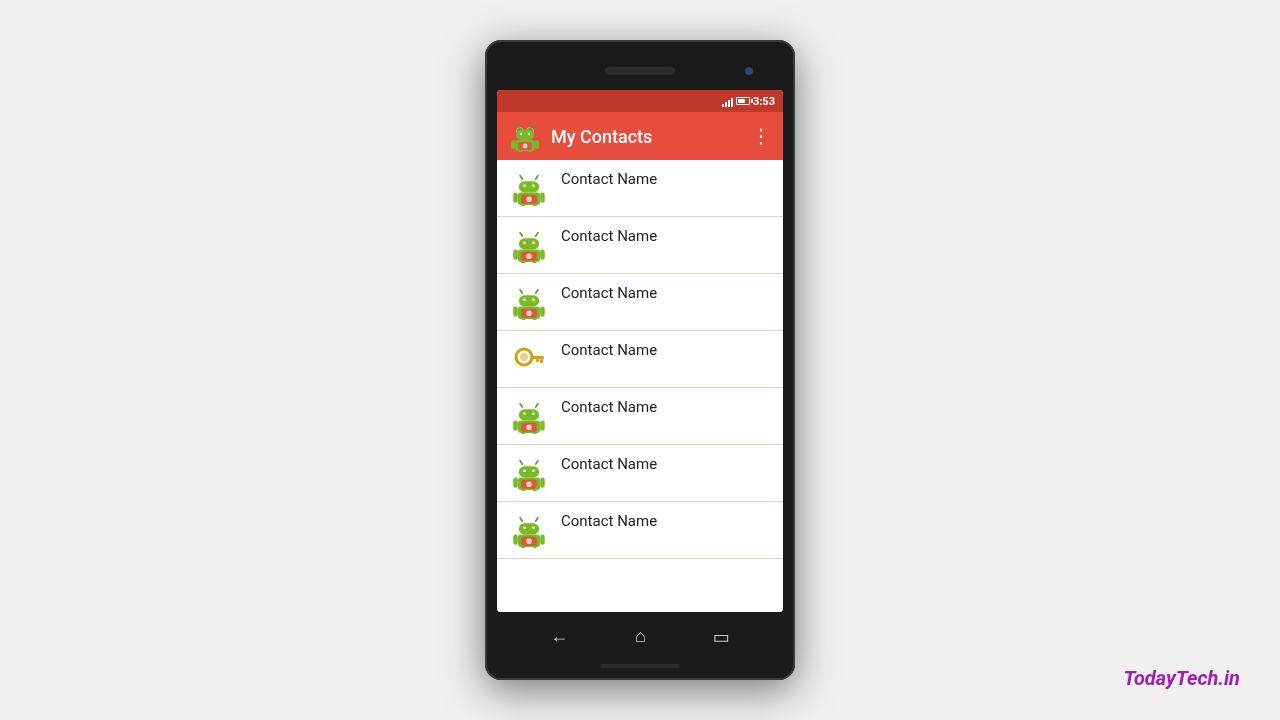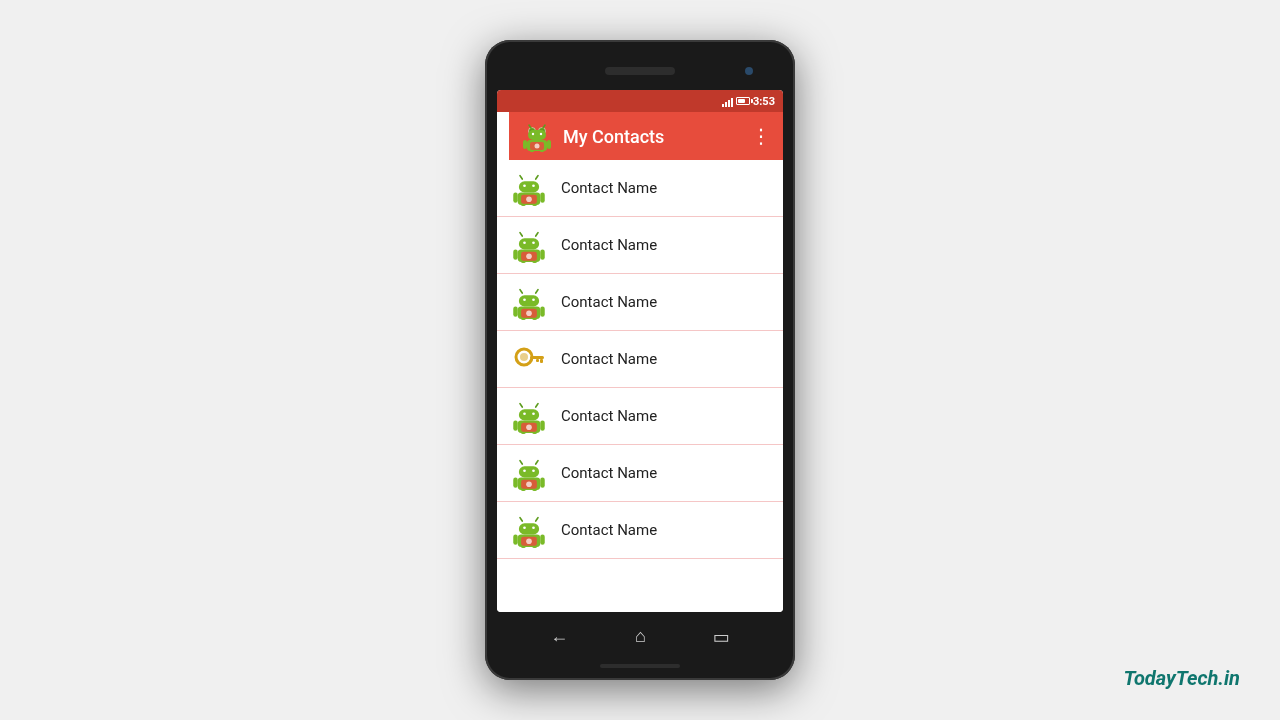--- a/index.html
+++ b/index.html
@@ -11,32 +11,32 @@
       width: 1280px;
       height: 720px;
       font-family: 'Roboto', Arial, sans-serif;
       overflow: hidden;
     }
 
     .watermark {
       position: absolute;
       bottom: 30px;
       right: 40px;
-      color: #0f766e;
+      color: #a21caf;
       font-size: 20px;
       font-weight: bold;
       font-style: italic;
     }
 
     
     .phone-shell {
       width: 310px;
       height: 640px;
       background: #1a1a1a;
-      border-radius: 25px;
+      border-radius: 16px;
       padding: 12px;
       box-shadow: 0 10px 40px rgba(0,0,0,0.5), inset 0 0 0 2px #3a3a3a;
       display: flex;
       flex-direction: column;
       position: relative;
     }
 
     
     .phone-top-bezel {
       height: 38px;
@@ -131,21 +131,20 @@
     }
 
     
     .app-bar {
       background: #e74c3c;
       height: 48px;
       display: flex;
       align-items: center;
       padding: 0 12px;
       gap: 10px;
-      margin-left: 12px;
     }
     .app-bar-icon {
       width: 32px;
       height: 32px;
     }
     .app-bar-title {
       color: #fff;
       font-size: 18px;
       font-weight: 500;
       flex: 1;
@@ -185,21 +184,20 @@
     }
 
     
     .contact-list {
       flex: 1;
       overflow-y: auto;
       background: #fff;
     }
     .contact-item {
       display: flex;
-      align-items: center;
       padding: 10px 14px;
       border-bottom: 1px solid #f5c6c6;
       cursor: pointer;
       gap: 14px;
       min-height: 52px;
     }
     .contact-avatar {
       width: 36px;
       height: 36px;
       flex-shrink: 0;

